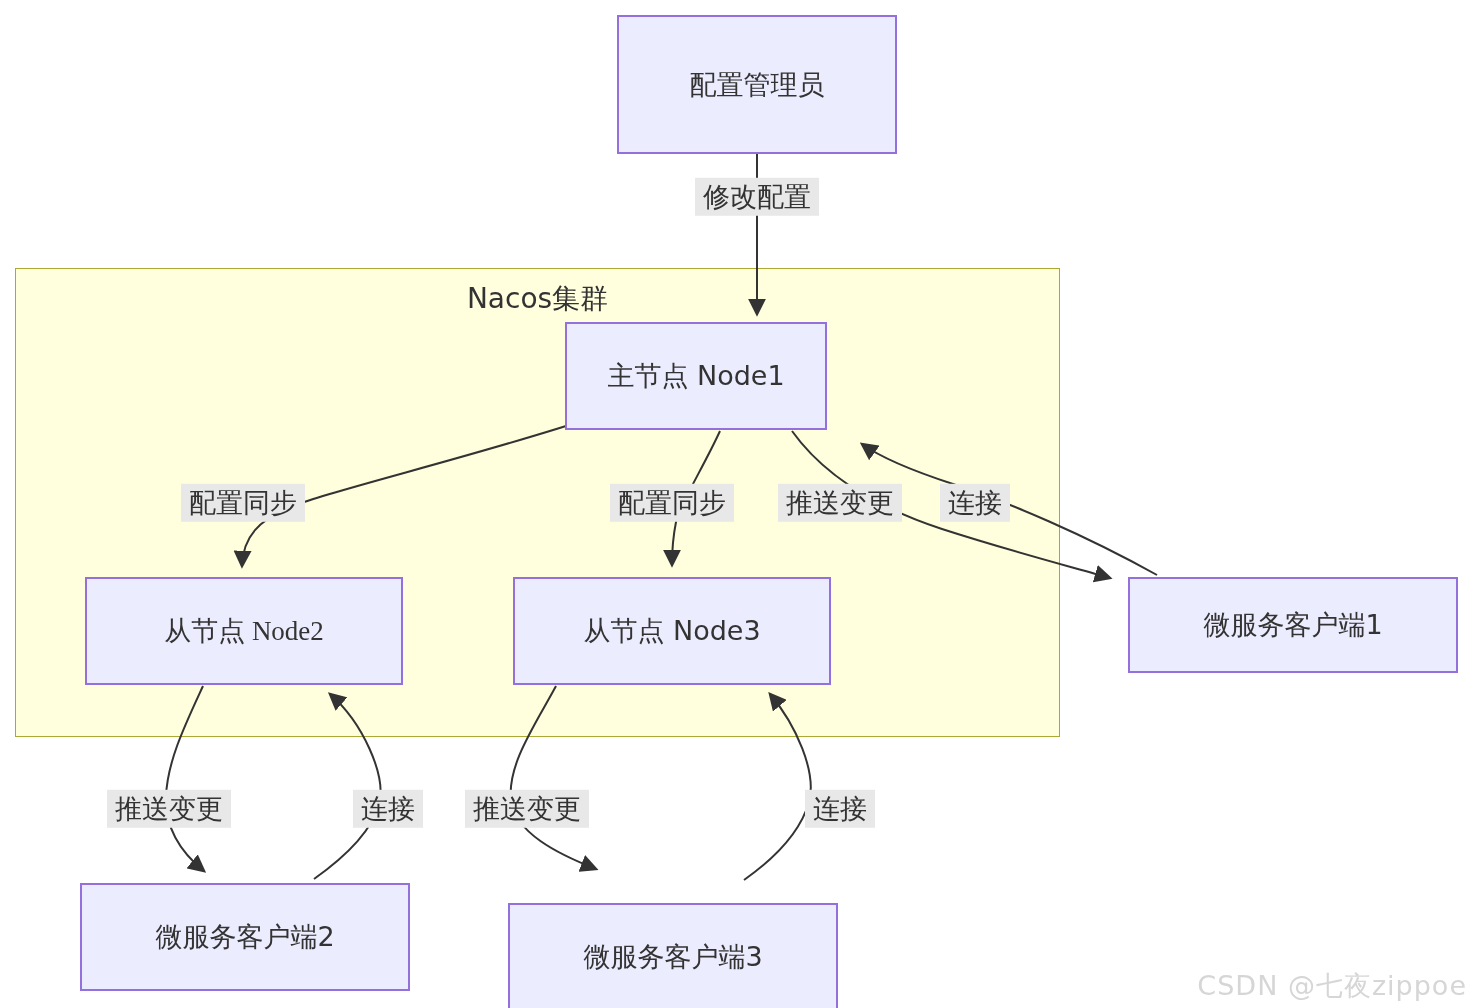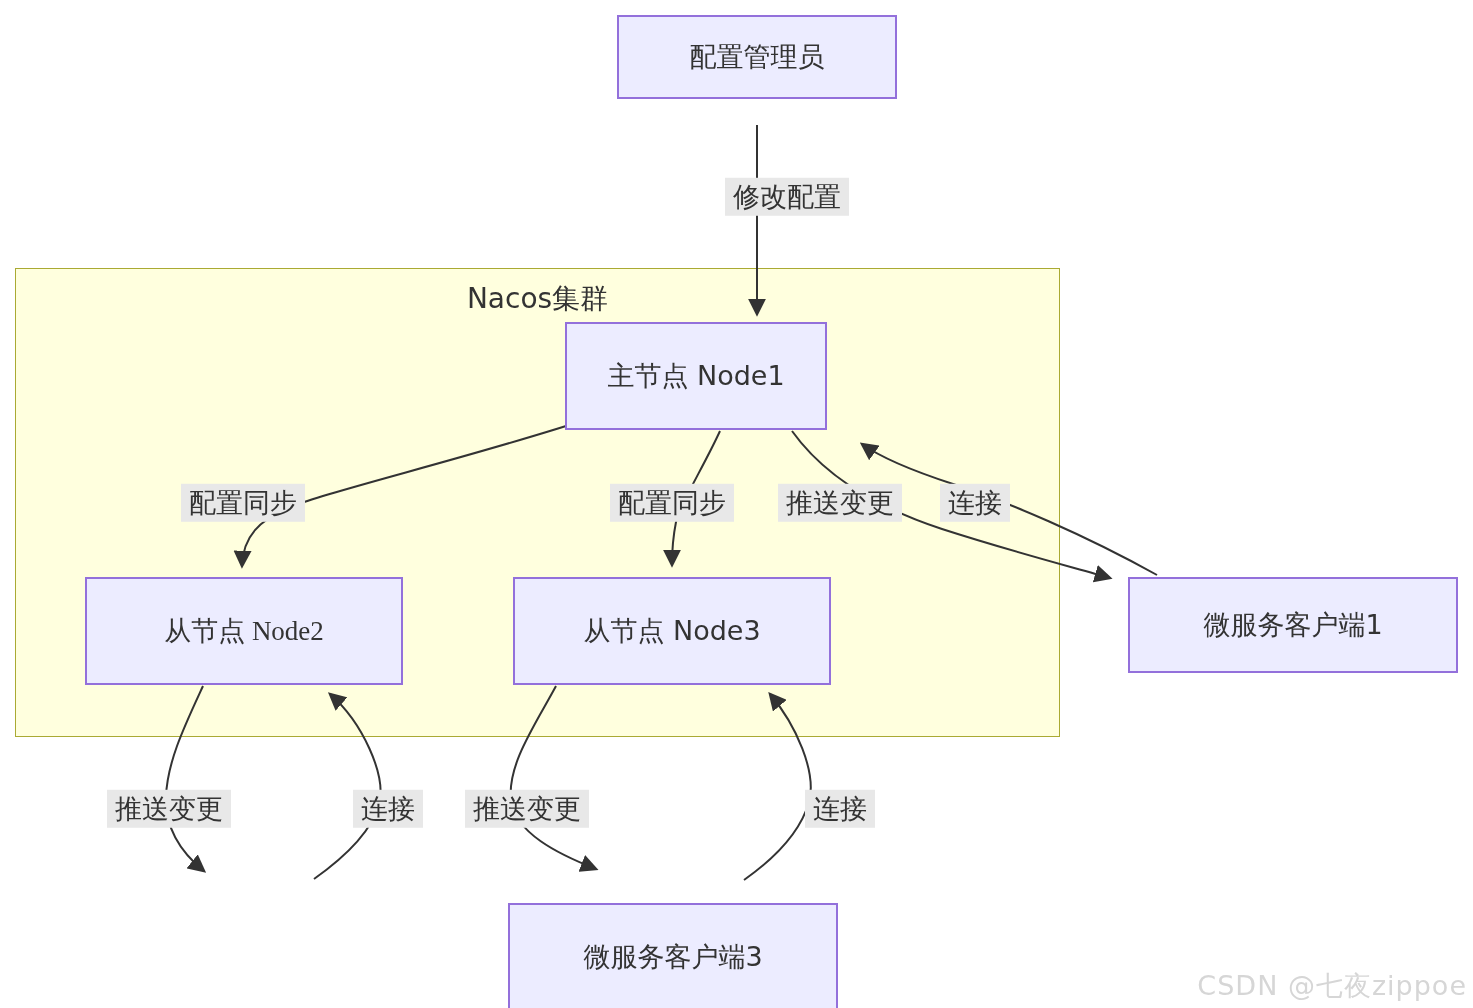--- a/index.html
+++ b/index.html
@@ -69,29 +69,29 @@
   .watermark {
     position: absolute;
     right: 6px;
     bottom: 4px;
     font-size: 27px;
     color: #d6d6d6;
     letter-spacing: 1px;
     z-index: 5;
   }
   
-  #n-admin   { left: 617px;  top: 15px;  width: 280px; height: 84px; }
+  #n-admin   { left: 617px;  top: 15px;  width: 280px; height: 139px; }
   #n-node1   { left: 565px;  top: 322px; width: 262px; height: 108px; }
   #n-node2   { left: 85px;   top: 577px; width: 318px; height: 108px; font-family: Liberation Serif, serif; }
   #n-node3   { left: 513px;  top: 577px; width: 318px; height: 108px; }
   #n-client1 { left: 1128px; top: 577px; width: 330px; height: 96px; }
   #n-client2 { left: 80px;   top: 883px; width: 330px; height: 108px; }
   #n-client3 { left: 508px;  top: 883px; width: 330px; height: 108px; margin-top: 20px; }
   
-  #l-e0 { left: 787px; top: 197px; }
+  #l-e0 { left: 757px; top: 197px; }
   #l-e1 { left: 243px; top: 503px; }
   #l-e2 { left: 672px; top: 503px; }
   #l-e3 { left: 840px; top: 503px; }
   #l-e4 { left: 975px; top: 503px; }
   #l-e5 { left: 169px; top: 809px; }
   #l-e6 { left: 388px; top: 809px; }
   #l-e7 { left: 527px; top: 809px; }
   #l-e8 { left: 840px; top: 809px; }
 </style>
 </head>
@@ -119,20 +119,21 @@
       <path d="M 556,686 C 535,725 507,765 511,800 C 515,833 558,854 596,869" marker-end="url(#arrow)"></path>
       <path d="M 744,880 C 778,856 801,830 809,802 C 817,772 796,725 770,694" marker-end="url(#arrow)"></path>
     </g>
   </svg>
 
   <div class="node" id="n-admin">配置管理员</div>
   <div class="node" id="n-node1">主节点 Node1</div>
   <div class="node" id="n-node2">从节点 Node2</div>
   <div class="node" id="n-node3">从节点 Node3</div>
   <div class="node" id="n-client1">微服务客户端1</div>
+  <div class="node" id="n-client2">微服务客户端2</div>
   <div class="node" id="n-client3">微服务客户端3</div>
 
   <div class="edge-label" id="l-e0">修改配置</div>
   <div class="edge-label" id="l-e1">配置同步</div>
   <div class="edge-label" id="l-e2">配置同步</div>
   <div class="edge-label" id="l-e3">推送变更</div>
   <div class="edge-label" id="l-e4">连接</div>
   <div class="edge-label" id="l-e5">推送变更</div>
   <div class="edge-label" id="l-e6">连接</div>
   <div class="edge-label" id="l-e7">推送变更</div>

